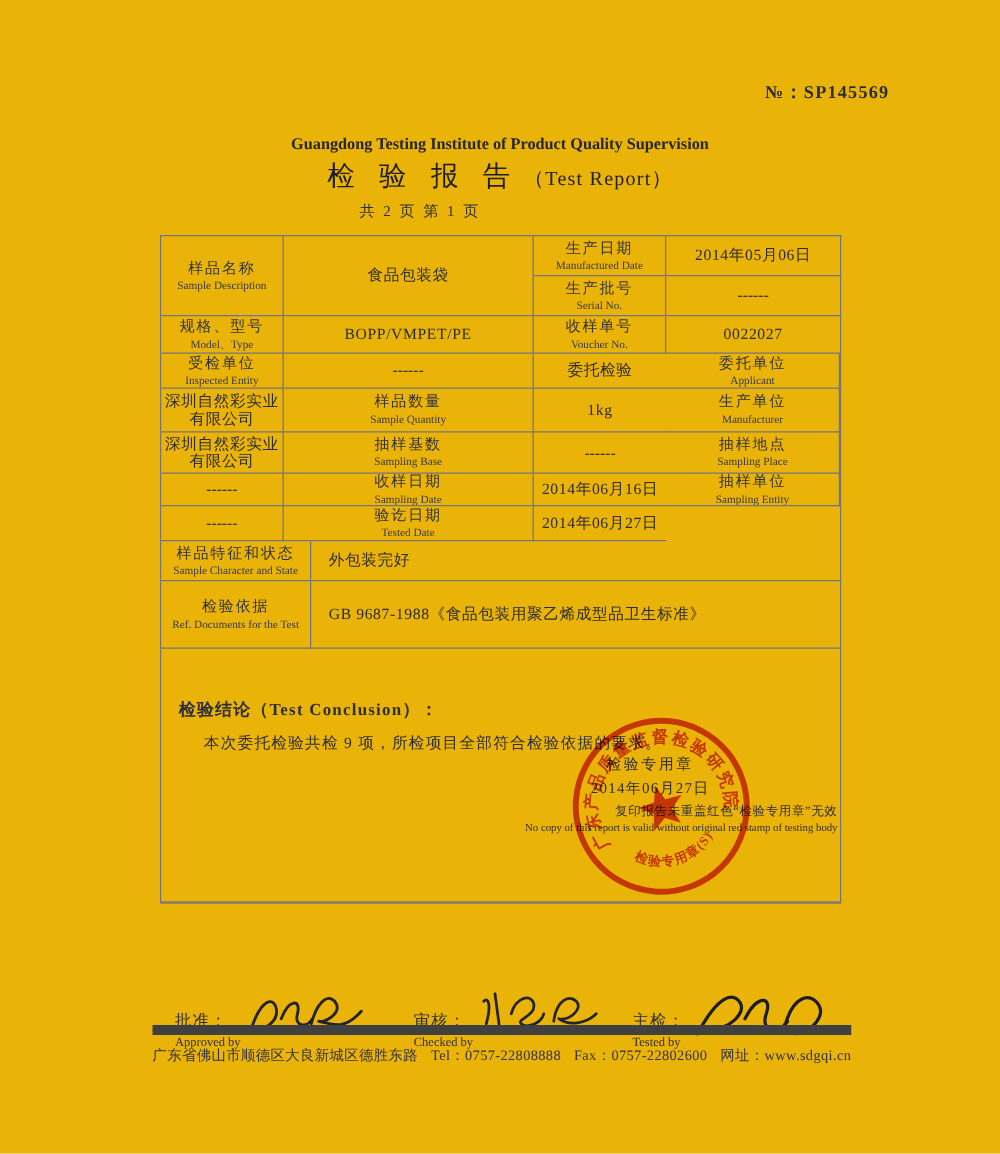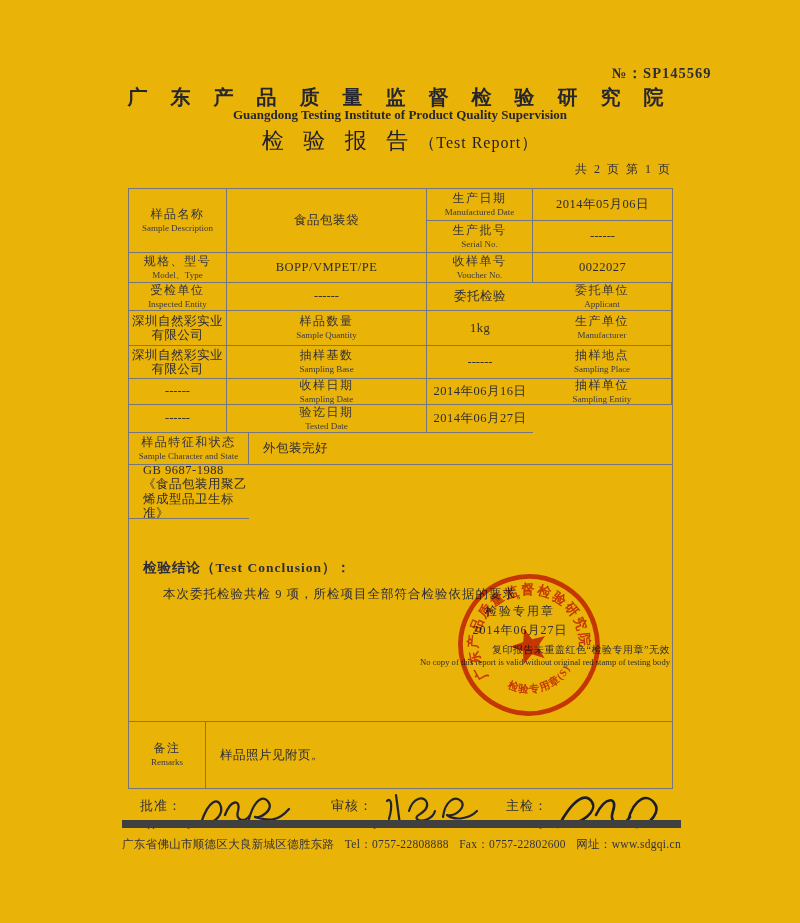--- a/index.html
+++ b/index.html
@@ -12,21 +12,21 @@
   body{background:#ffffff;font-family:"Liberation Serif","DejaVu Serif",serif;color:var(--ink);}
   .page{position:relative;width:800px;height:923px;background:#eab308;overflow:hidden;}
 
   
   .report-no{position:absolute;left:612px;top:64px;font-size:14.5px;font-weight:bold;letter-spacing:1px;}
   .institute-cn{position:absolute;left:0;top:84px;width:100%;text-align:center;font-size:20px;font-weight:bold;letter-spacing:9px;color:#26262f;}
   .institute-en{position:absolute;left:0;top:107px;width:100%;text-align:center;font-size:13px;font-weight:bold;color:#26262f;}
   .report-title{position:absolute;left:0;top:126px;width:100%;text-align:center;font-weight:normal;color:#1f1f29;}
   .report-title .cn{font-size:22px;letter-spacing:7px;}
   .report-title .en{font-size:16px;letter-spacing:1px;}
-  .page-info{position:absolute;left:0;top:161px;width:672px;text-align:right;font-size:12px;letter-spacing:2px;}
+  .page-info{position:absolute;left:0;top:161px;width:672px;text-align:center;font-size:12px;letter-spacing:2px;}
 
   
   .tbl{position:absolute;left:128px;top:188px;width:545px;border:1px solid var(--bd);background:transparent;}
   .secA{display:grid;grid-template-columns:98px 200px 106px auto;grid-template-rows:32px 32px 30px 28px 35px 33px 26px 28px;}
   .secB{display:grid;grid-template-columns:120px auto;grid-template-rows:32px 54px;}
   .secD{display:grid;grid-template-columns:77px auto;grid-template-rows:66px;}
   .c{display:flex;flex-direction:column;justify-content:center;align-items:center;text-align:center;
      border-right:1px solid var(--bd);border-bottom:1px solid var(--bd);overflow:hidden;line-height:1.15;}
   .c.nr{border-right:none;}
   .c.nb{border-bottom:none;}
@@ -48,35 +48,34 @@
   .notice-cn{font-size:10px;text-align:right;margin-top:5px;letter-spacing:.5px;}
   .notice-en{font-size:8.6px;text-align:right;white-space:nowrap;}
 
   
   .stamp{position:absolute;left:322px;top:50px;width:156px;height:152px;transform:rotate(-17deg);
          mix-blend-mode:multiply;opacity:.85;z-index:3;pointer-events:none;}
 
   
   .sig-row{position:absolute;left:128px;top:797px;width:560px;height:58px;}
   .sig-group{position:absolute;display:flex;align-items:flex-start;}
-  .sig-label .cn{font-size:13px;letter-spacing:1px;}
+  .sig-label .cn{font-size:13px;letter-spacing:1px;margin-top:11px;}
   .sig-label .en{font-size:10px;margin-top:3px;}
   .sig-svg{margin-left:2px;margin-top:-8px;}
   .footer{position:absolute;left:122px;top:820px;width:559px;border-top:8px solid #404040;padding-top:9px;
           display:flex;justify-content:space-between;font-size:11.5px;color:#323240;letter-spacing:.3px;}
 </style>
 </head>
 <body>
 
 <div class="page">
 
   <div class="report-no">
     <span>№：</span><span>SP145569</span>
   </div>
-  <div class="institute-cn">广 东 产 品 质 量 监 督 检 验 研 究 院</div>
   <div class="institute-en">Guangdong Testing Institute of Product Quality Supervision</div>
   <div class="report-title">
     <span class="cn">检 验 报 告</span>
     <span class="en">（Test Report）</span>
   </div>
   <div class="page-info">共 2 页 第 1 页</div>
 
   <div class="tbl">
 
     <div class="secA">
@@ -158,20 +157,24 @@
       </div>
       <div class="c val nr">2014年06月27日</div>
     </div>
 
     <div class="secB">
       <div class="c lab">
         <div class="cn">样品特征和状态</div>
         <div class="en">Sample Character and State</div>
       </div>
       <div class="c val nr left">外包装完好</div>
+      <div class="c lab">
+        <div class="cn">检验依据</div>
+        <div class="en">Ref. Documents for the Test</div>
+      </div>
       <div class="c val nr left">GB 9687-1988《食品包装用聚乙烯成型品卫生标准》</div>
     </div>
 
     <div class="secC">
       <div class="concl-heading">检验结论（Test Conclusion）：</div>
       <div class="concl-body">本次委托检验共检 9 项，所检项目全部符合检验依据的要求。</div>
 
       <div class="stamp-lines">
         <div class="sl-cn">检验专用章</div>
         <div class="sl-date">2014年06月27日</div>
@@ -188,27 +191,20 @@
         <text font-size="14" font-weight="bold" fill="#cf2f2a" letter-spacing="2">
           <textPath href="#arcTop" startOffset="50%" text-anchor="middle">广东产品质量监督检验研究院</textPath>
         </text>
         <text font-size="11" font-weight="bold" fill="#cf2f2a" letter-spacing="1">
           <textPath href="#arcBottom" startOffset="50%" text-anchor="middle">检验专用章(S)</textPath>
         </text>
         <polygon points="80,62 84.9,75.3 99,75.8 87.9,84.6 91.8,98.2 80,90.3 68.2,98.2 72.1,84.6 61,75.8 75.1,75.3" fill="#cf2f2a"></polygon>
       </svg>
     </div>
 
-    <div class="secD">
-      <div class="c lab nb">
-        <div class="cn">备注</div>
-        <div class="en">Remarks</div>
-      </div>
-      <div class="c val nr nb left">样品照片见附页。</div>
-    </div>
   </div>
 
   <div class="sig-row">
 
     <div class="sig-group" style="left:12px">
       <div class="sig-label">
         <div class="cn">批准：</div>
         <div class="en">Approved by</div>
       </div>
       <svg class="sig-svg" width="100" height="48" viewBox="0 0 100 48" aria-label="龙水荣">

